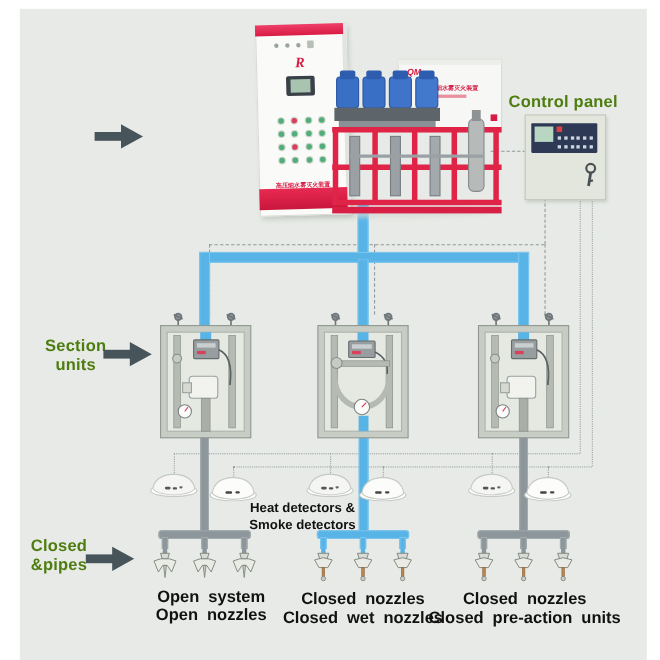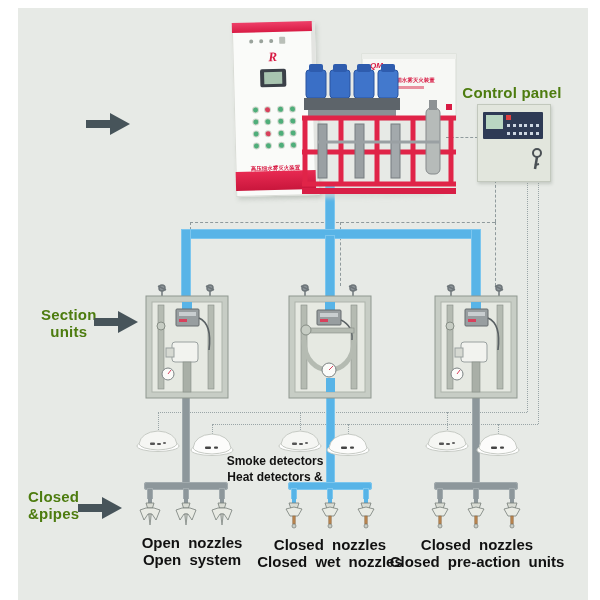--- a/index.html
+++ b/index.html
@@ -408,27 +408,27 @@
   <div class="lbl" style="left:28px;top:488px;">
     <div>Closed</div>
     <div>&amp;pipes</div>
   </div>
   <div class="arrow" style="left:78px;top:497px;width:44px;height:22px;">
     <span class="shaft"></span>
       <span class="head"></span>
   </div>
 
   <div class="lbl-small" style="left:205px;top:453px;width:140px;">
+    <div>Heat detectors &amp;</div>
     <div>Smoke detectors</div>
-    <div>Heat detectors &amp;</div>
   </div>
 
   <div class="syslbl" style="left:192px;top:534px;">
+    <div>Open system</div>
     <div>Open nozzles</div>
-    <div>Open system</div>
   </div>
   <div class="syslbl" style="left:330px;top:536px;">
     <div>Closed nozzles</div>
     <div>Closed wet nozzles</div>
   </div>
   <div class="syslbl" style="left:477px;top:536px;">
     <div>Closed nozzles</div>
     <div>Closed pre-action units</div>
   </div>
 </div>

